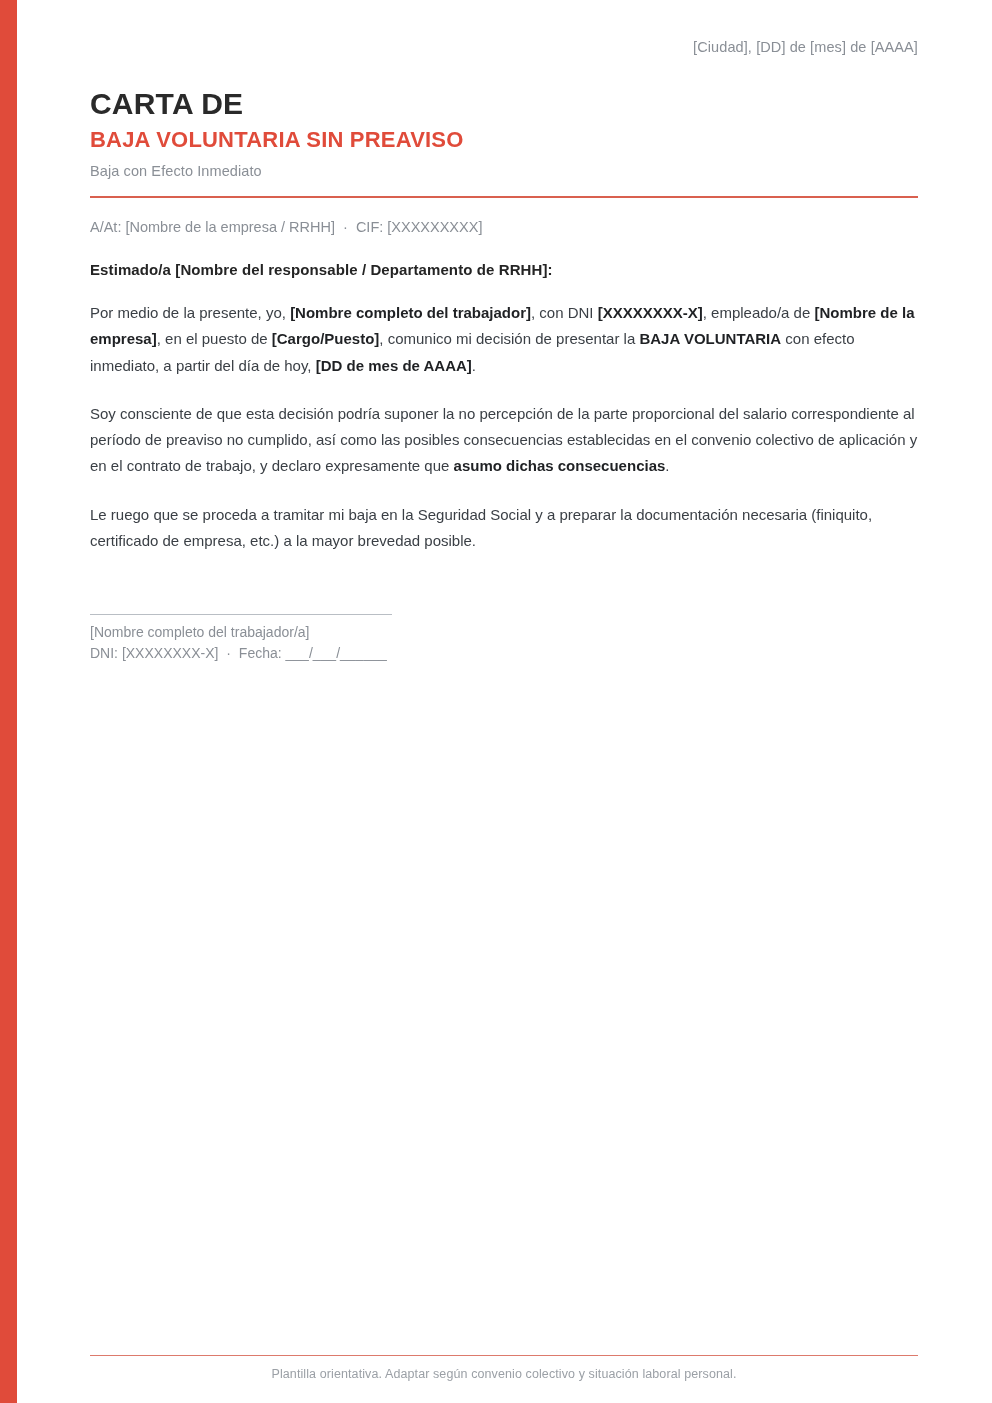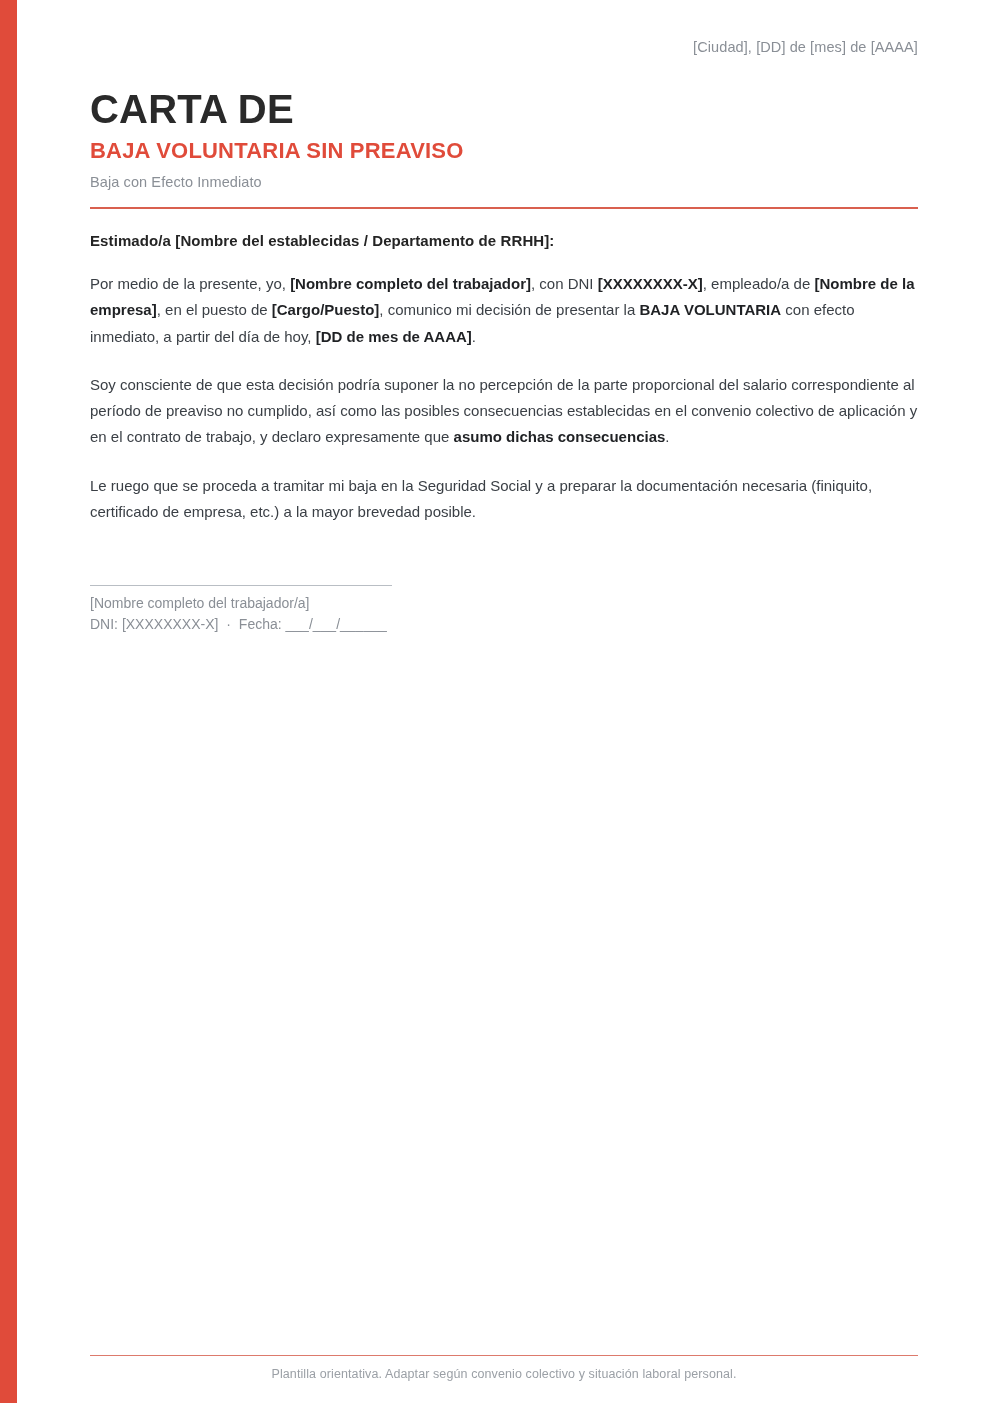--- a/index.html
+++ b/index.html
@@ -43,21 +43,21 @@
     color: #8a8f96;
     padding-top: 39px;
     letter-spacing: 0.1px;
   }
 
   
   .title-block {
     margin-top: 32px;
   }
   .title-main {
-    font-size: 40px;
+    font-size: 30px;
     font-weight: bold;
     color: #2a2a2a;
     letter-spacing: 0.2px;
     line-height: 1.12;
     margin: 0;
   }
   .title-sub {
     font-size: 22px;
     font-weight: bold;
     color: #e04b3a;
@@ -165,23 +165,30 @@
 
     <div class="title-block">
       <h1 class="title-main">CARTA DE</h1>
       <h2 class="title-sub">BAJA VOLUNTARIA SIN PREAVISO</h2>
       <p class="title-tagline">Baja con Efecto Inmediato</p>
     </div>
 
     <hr class="header-rule">
 
     <div class="recipient">
+      <div>
+        <span>A/At:</span>
+        <span>[Nombre de la empresa / RRHH]</span>
+        <span class="sep">·</span>
+        <span>CIF:</span>
+        <span>[XXXXXXXXX]</span>
+      </div>
     </div>
 
-    <div class="greeting">Estimado/a [Nombre del establecidas / Departamento de RRHH]:</div>
+    <div class="greeting">Estimado/a [Nombre del responsable / Departamento de RRHH]:</div>
 
     <p class="body-par"><span>Por medio de la presente, yo, </span><b>[Nombre completo del trabajador]</b><span>, con DNI </span><b>[XXXXXXXX-X]</b><span>, empleado/a de </span><b>[Nombre de la empresa]</b><span>, en el puesto de </span><b>[Cargo/Puesto]</b><span>, comunico mi decisión de presentar la </span><b>BAJA VOLUNTARIA</b><span> con efecto inmediato, a partir del día de hoy, </span><b>[DD de mes de AAAA]</b><span>.</span></p>
 
     <p class="body-par"><span>Soy consciente de que esta decisión podría suponer la no percepción de la parte proporcional del salario correspondiente al período de preaviso no cumplido, así como las posibles consecuencias establecidas en el convenio colectivo de aplicación y en el contrato de trabajo, y declaro expresamente que </span><b>asumo dichas consecuencias</b><span>.</span></p>
 
     <p class="body-par"><span>Le ruego que se proceda a tramitar mi baja en la Seguridad Social y a preparar la documentación necesaria (finiquito, certificado de empresa, etc.) a la mayor brevedad posible.</span></p>
 
 
     <div class="sign-line"></div>
 

